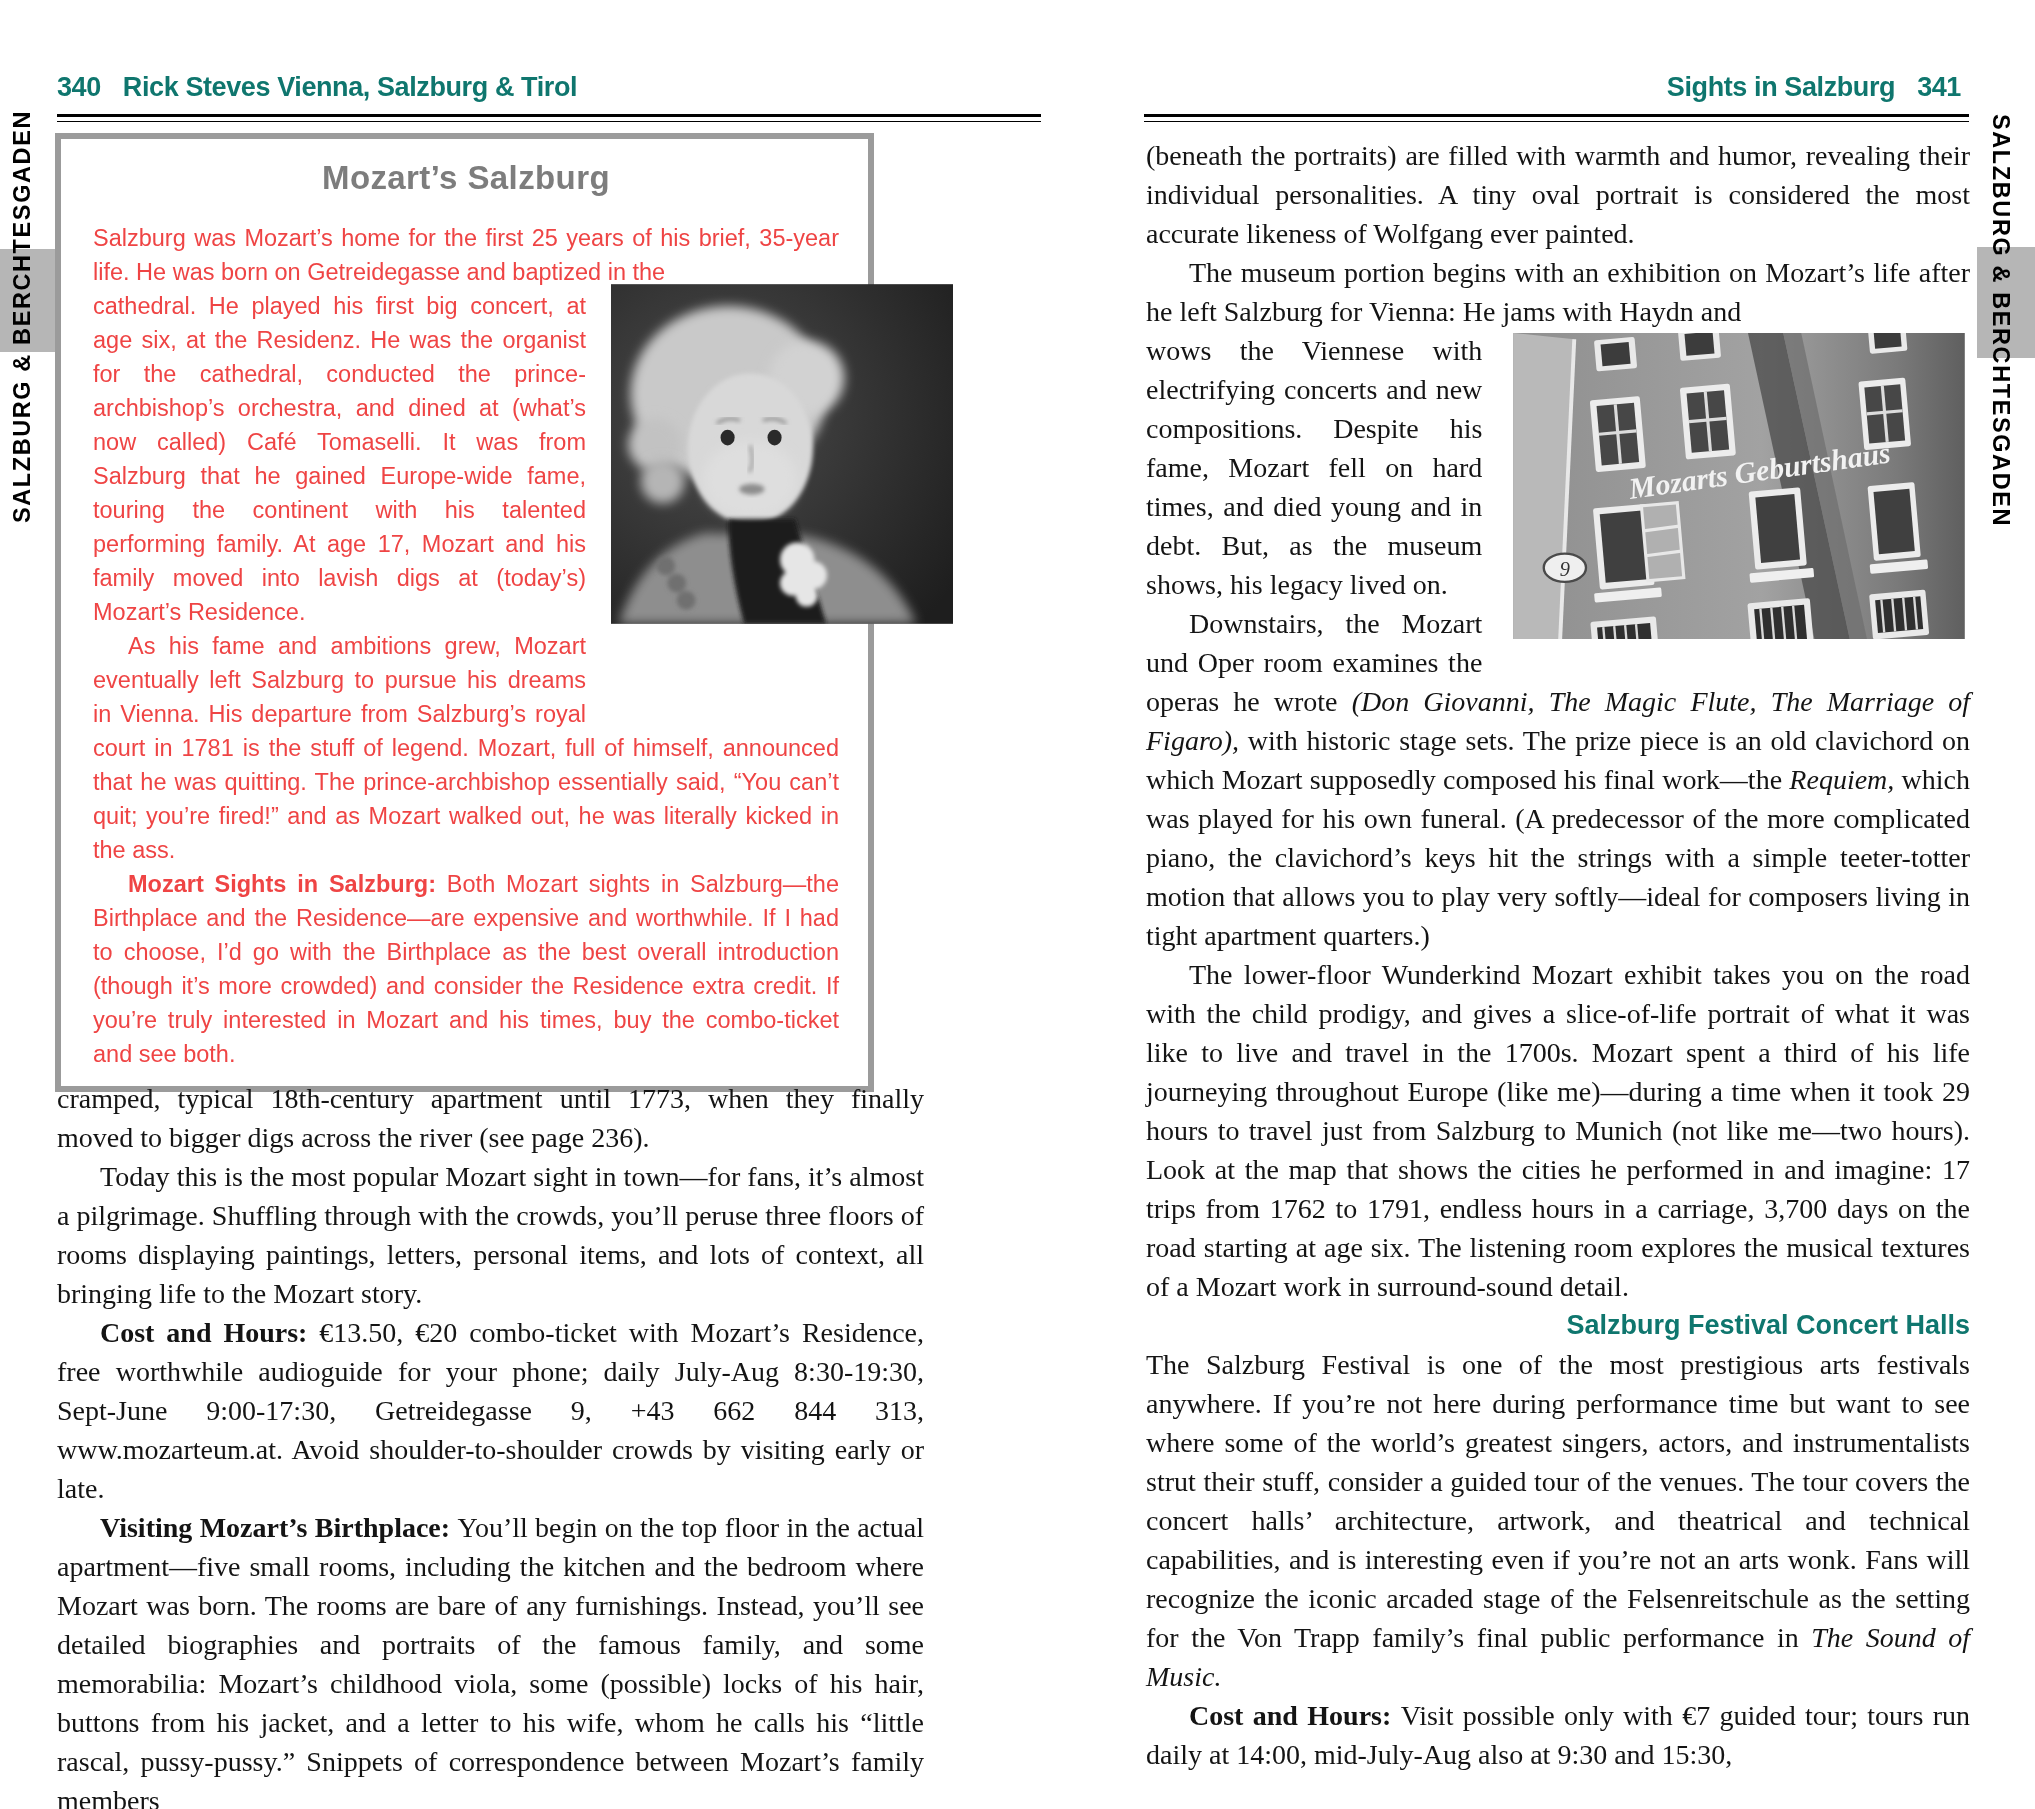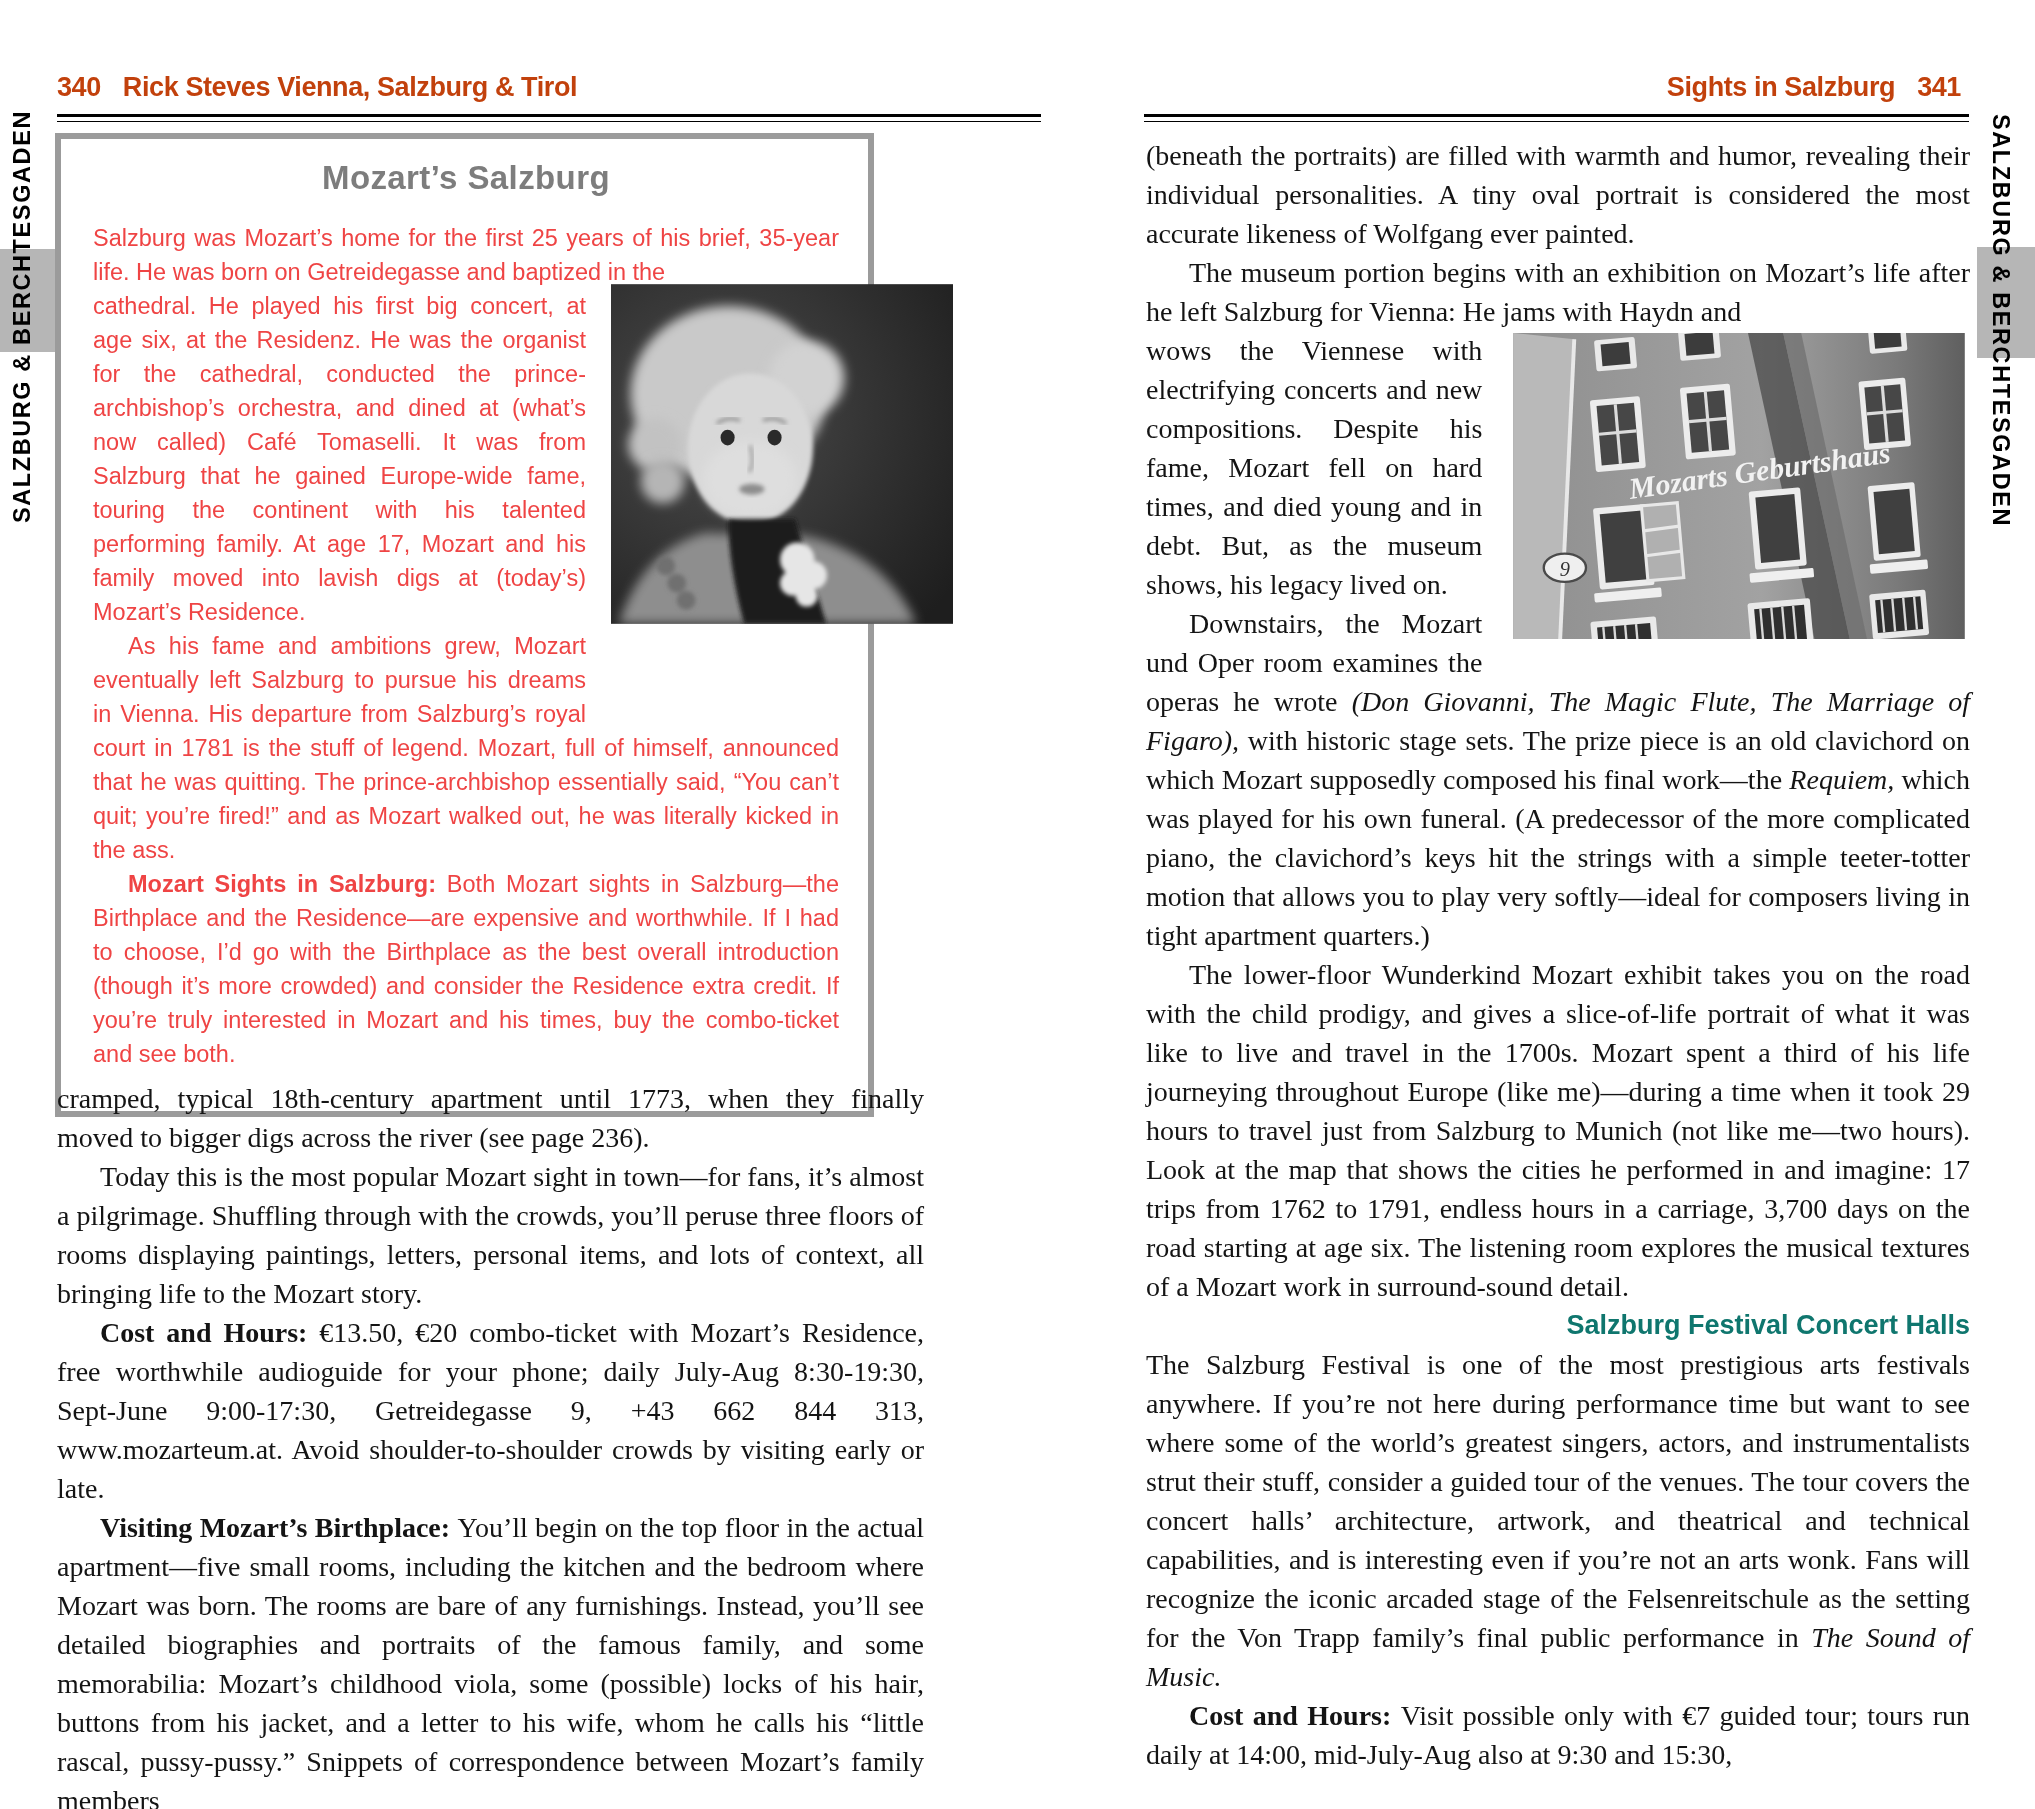--- a/index.html
+++ b/index.html
@@ -9,40 +9,40 @@
   .tab-gray{position:absolute;background:#b6b6b6;}
   .tab-gray.left{left:0;top:249px;width:58px;height:103px;}
   .tab-gray.right{left:1977px;top:247px;width:58px;height:111px;}
   .tab-text{position:absolute;font-family:"Liberation Sans",sans-serif;font-weight:bold;
             font-size:23.5px;letter-spacing:1.6px;color:#000;white-space:nowrap;}
   .tab-text.left{left:9.4px;top:110px;writing-mode:vertical-rl;transform:rotate(180deg);}
   .tab-text.right{left:1987px;top:114px;writing-mode:vertical-rl;}
 
   
   .pg-head{position:absolute;top:72px;font-family:"Liberation Sans",sans-serif;font-weight:bold;
-           font-size:27px;letter-spacing:-0.4px;color:#c2410c;white-space:nowrap;}
+           font-size:27px;letter-spacing:-0.4px;color:#0f766e;white-space:nowrap;}
   .pg-head.left{left:57px;}
   .pg-head.right{right:74px;text-align:left;margin-left:20px;}
   .pg-head .num-gap-r{display:inline-block;width:22px;}
   .rule{position:absolute;height:3.9px;border-top:3.1px solid #000;border-bottom:1.6px solid #000;}
   .rule.left{top:114px;left:57px;width:984px;}
   .rule.right{top:114px;left:1144px;width:825px;}
 
   
   .body-col{position:absolute;font-size:28px;line-height:39px;text-align:justify;}
   .body-col.left{left:57px;top:1079px;width:867px;}
   .body-col.right{left:1146px;top:136px;width:824px;}
   .body-col p{margin:0;}
   .body-col p.ind{text-indent:43px;}
   .b{font-weight:bold;margin-top:48px;}
   .i{font-style:italic;}
 
   
   .sidebar-box{position:absolute;left:55px;top:133px;width:819px;min-height:905px;
-               border:6.3px solid #9b9b9b;box-sizing:border-box;padding:11px 29px 40px 32px;
+               border:6.3px solid #9b9b9b;box-sizing:border-box;padding:11px 29px 15px 32px;
                background:#fff;}
   .box-title{font-family:"Liberation Sans",sans-serif;font-weight:bold;font-size:33px;
              color:#7d7d7d;text-align:center;margin:9.4px 0 23.5px 0;letter-spacing:0.4px;}
   .box-text{font-family:"Liberation Sans",sans-serif;font-size:23.5px;line-height:34px;
             text-align:justify;color:#ef4444;}
   .box-text p{margin:0;}
   .box-text p.ind{text-indent:35px;}
 
   
   .portrait-float{float:right;width:342px;height:340px;margin:-4.7px -114px 94px 25px;}

